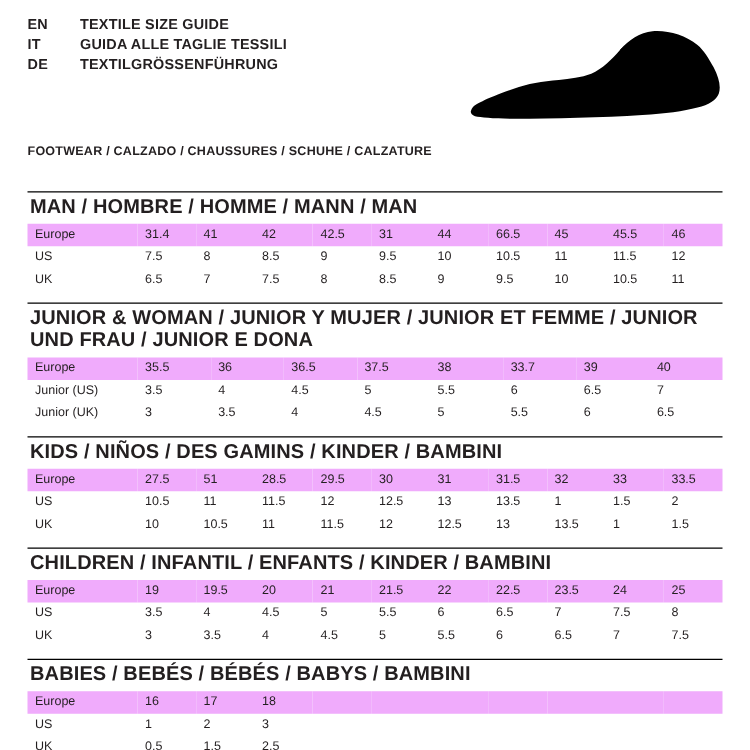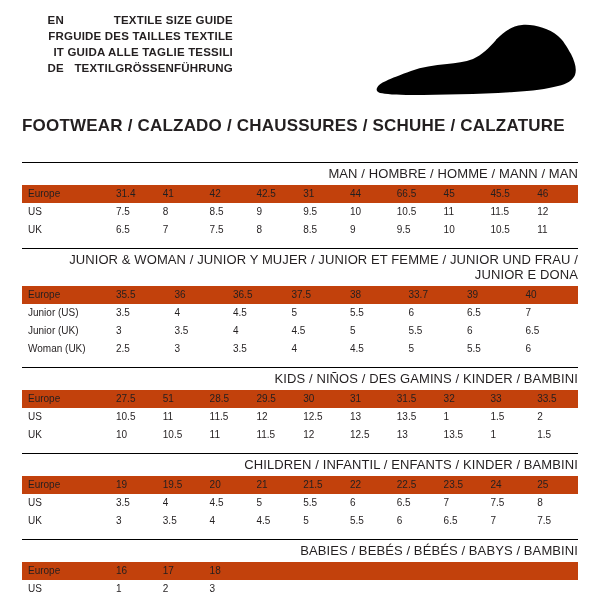--- a/index.html
+++ b/index.html
@@ -20,21 +20,20 @@
     width: 600px;
     height: 600px;
     padding: 0;
   }
 
   
   .header {
     position: relative;
     padding: 14px 22px 0 22px;
     height: 108px;
-    text-align: right;
   }
   .lang-table {
     border-collapse: collapse;
   }
   .lang-table td {
     font-size: 11.5px;
     font-weight: bold;
     letter-spacing: 0.2px;
     padding: 0 0 3px 0;
     vertical-align: top;
@@ -48,74 +47,69 @@
     position: absolute;
     top: 18px;
     right: 18px;
     width: 210px;
     height: 80px;
   }
 
   
   .footwear-title {
     padding: 8px 22px 0 22px;
-    font-size: 17px;
+    font-size: 10px;
     font-weight: bold;
     letter-spacing: 0.2px;
   }
 
   
   .content {
     padding: 26px 22px 0 22px;
   }
   .section {
     margin-bottom: 9px;
   }
   .section-title {
-    font-size: 13px;
-    font-weight: normal;
+    font-size: 16px;
+    font-weight: bold;
     padding: 3px 0 4px 2px;
     border-top: 1px solid #000;
     letter-spacing: 0.1px;
-    text-align: right;
   }
   table.size {
     border-collapse: collapse;
     width: 100%;
     table-layout: fixed;
   }
   table.size td {
     font-size: 10px;
     padding: 3px 0 3px 6px;
     line-height: 12px;
     text-align: left;
     white-space: nowrap;
   }
   table.size tr.shaded td {
-    background: #c2410c;
+    background: #f0abfc;
   }
   table.size td.label {
     width: 88px;
   }
 </style>
 </head>
 <body>
 
 <div class="page">
 
   <div class="header">
     <table class="lang-table">
       <tbody>
         <tr>
           <td class="lang-code">EN</td>
           <td>TEXTILE SIZE GUIDE</td>
-        </tr>
-        <tr>
-          <td class="lang-code">FR</td>
-          <td>GUIDE DES TAILLES TEXTILE</td>
         </tr>
         <tr>
           <td class="lang-code">IT</td>
           <td>GUIDA ALLE TAGLIE TESSILI</td>
         </tr>
         <tr>
           <td class="lang-code">DE</td>
           <td>TEXTILGRÖSSENFÜHRUNG</td>
         </tr>
       </tbody>
@@ -215,31 +209,20 @@
             <td class="label">Junior (UK)</td>
             <td>3</td>
             <td>3.5</td>
             <td>4</td>
             <td>4.5</td>
             <td>5</td>
             <td>5.5</td>
             <td>6</td>
             <td>6.5</td>
           </tr>
-          <tr>
-            <td class="label">Woman (UK)</td>
-            <td>2.5</td>
-            <td>3</td>
-            <td>3.5</td>
-            <td>4</td>
-            <td>4.5</td>
-            <td>5</td>
-            <td>5.5</td>
-            <td>6</td>
-          </tr>
         </tbody>
       </table>
     </div>
 
     <div class="section">
       <div class="section-title">KIDS / NIÑOS / DES GAMINS / KINDER / BAMBINI</div>
       <table class="size">
         <tbody>
           <tr class="shaded">
             <td class="label">Europe</td>

